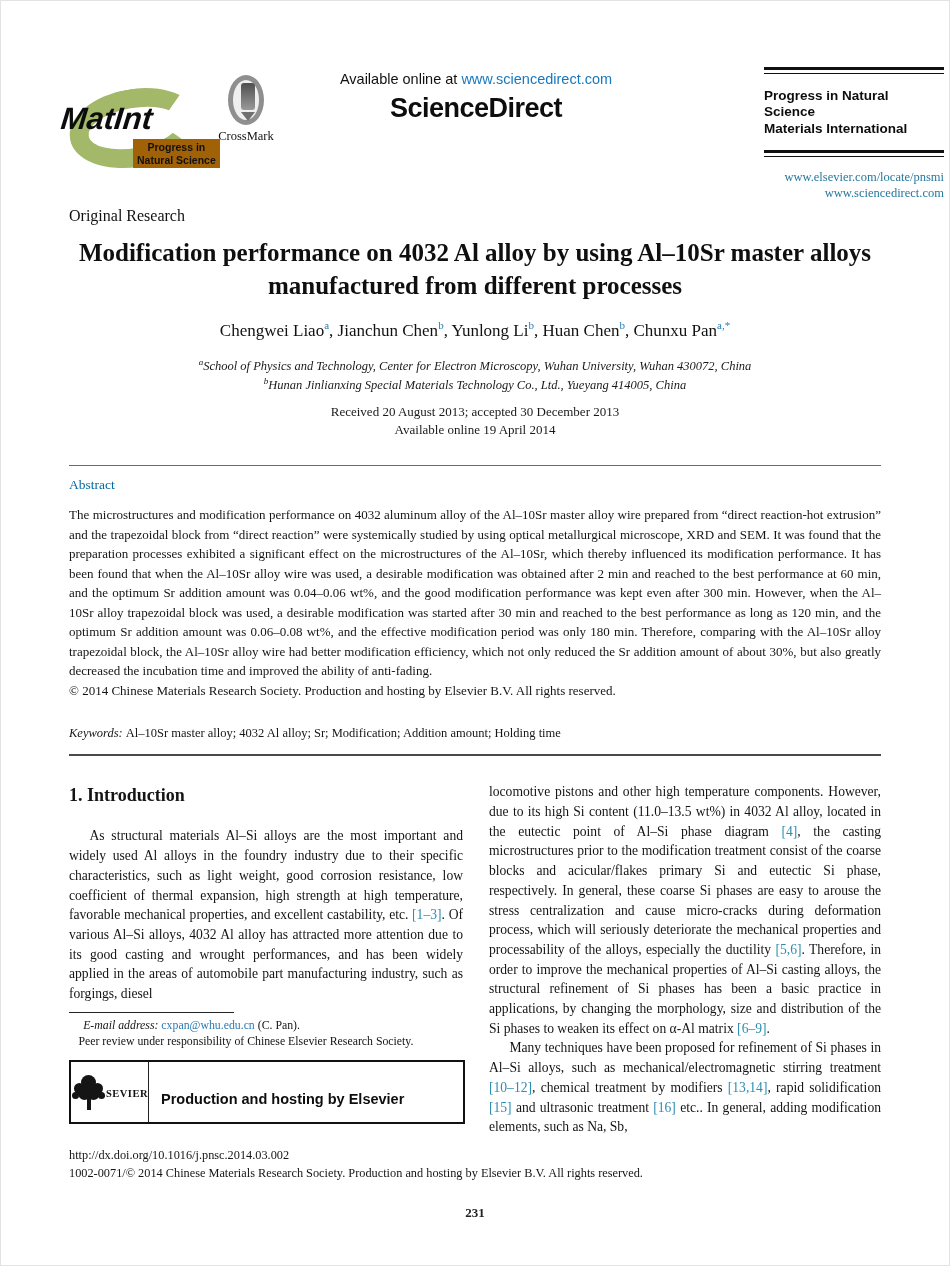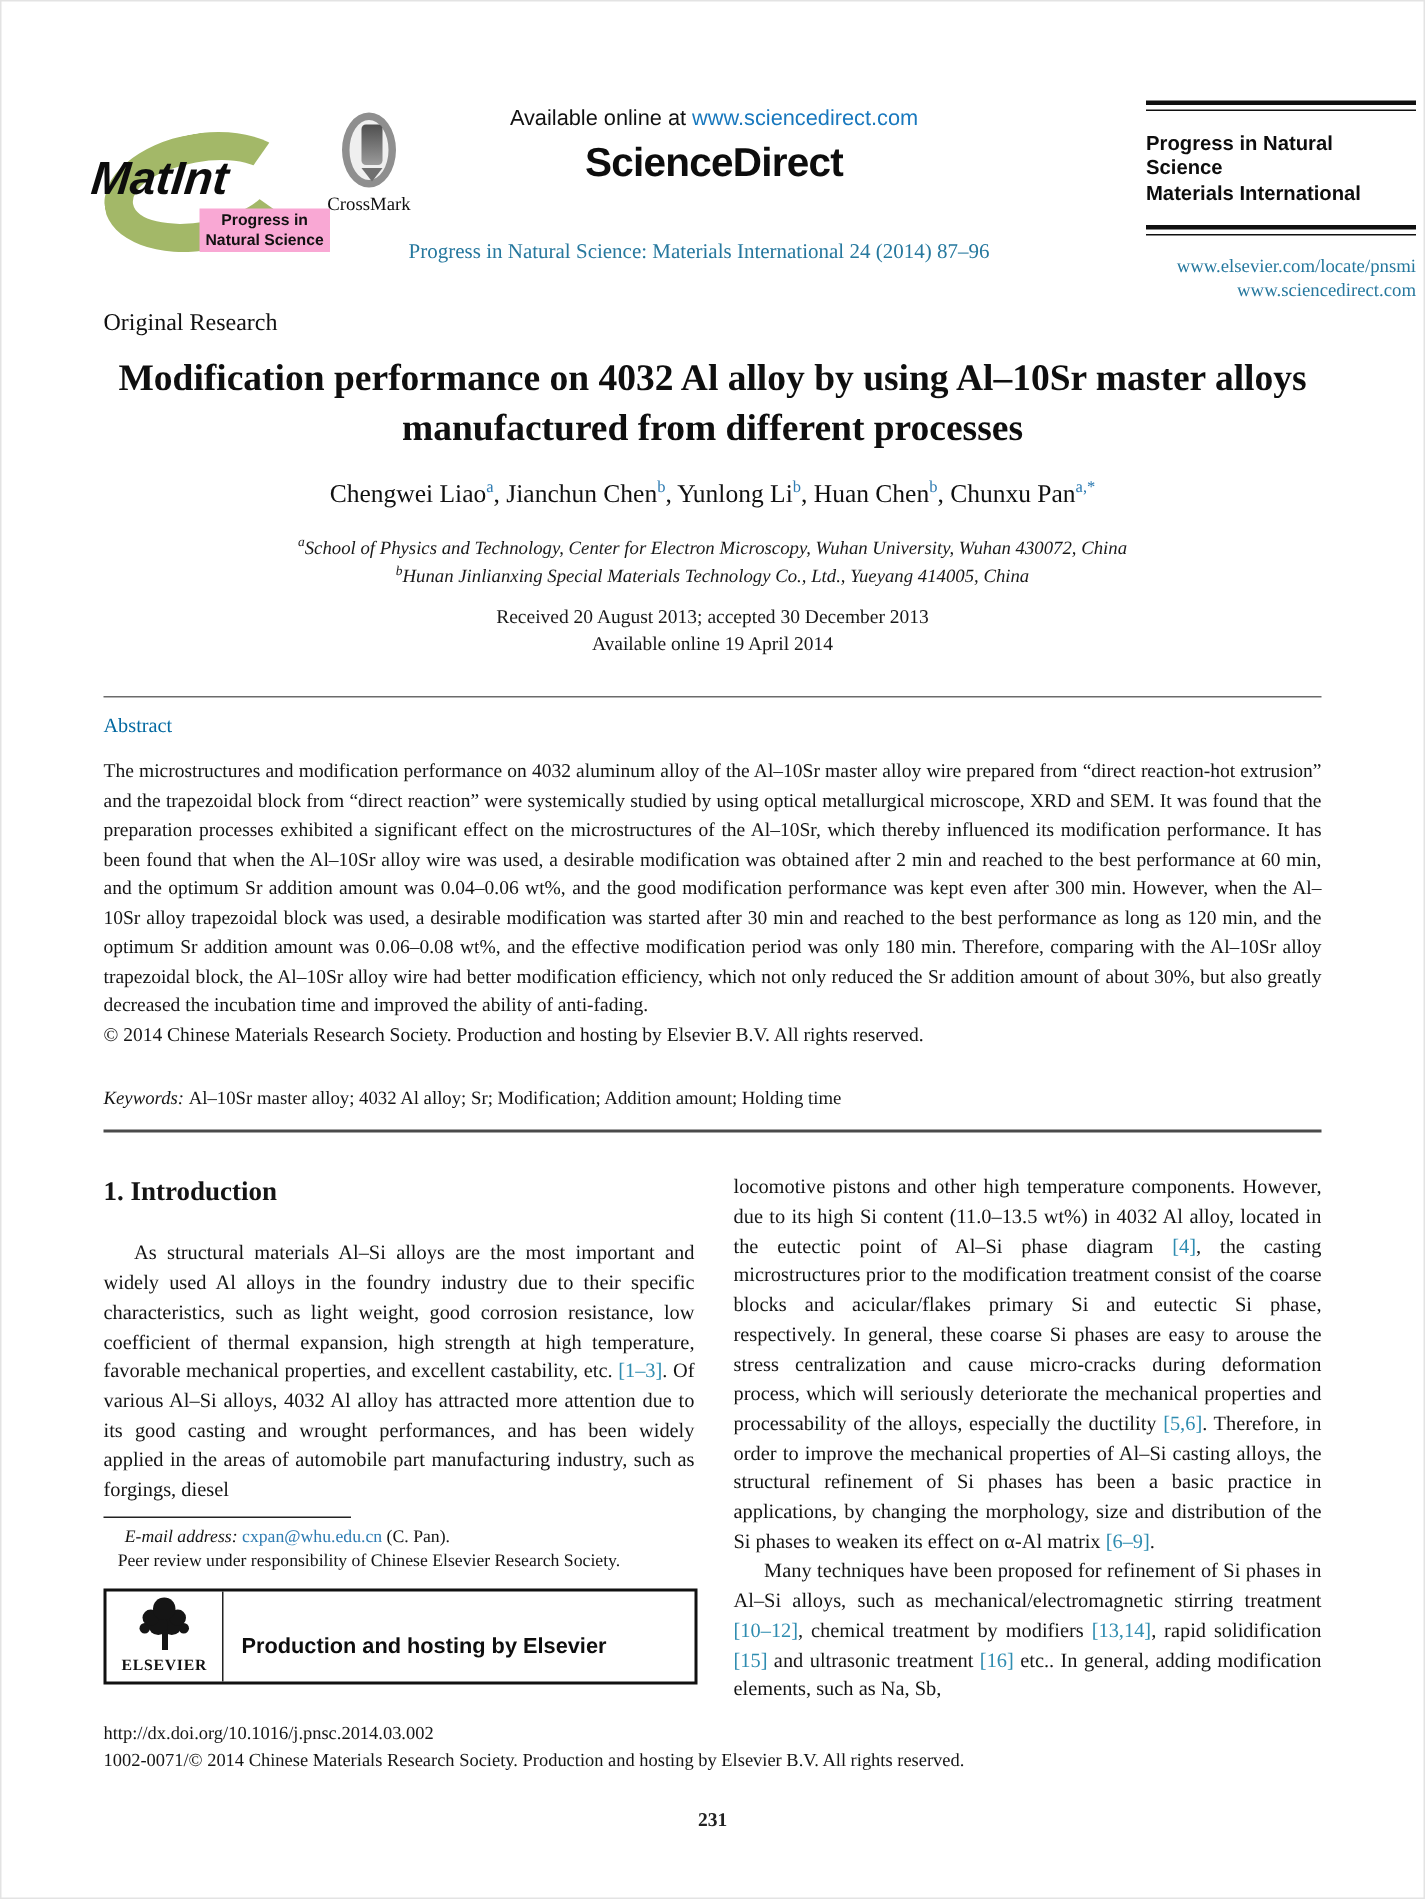--- a/index.html
+++ b/index.html
@@ -13,21 +13,21 @@
   
   .header { position:relative; height:200px; }
 
   .matint { position:absolute; left:60px; top:82px; width:190px; height:92px; }
   .matint-c { position:absolute; left:8px; top:6px; width:130px; height:78px;
     border:19px solid #a3b868; border-right-color:transparent; border-radius:50%;
     transform:rotate(-10deg); }
   .matint-title { position:absolute; left:0px; top:18px; width:190px;
     font-family:"Liberation Sans", sans-serif; font-weight:800; font-style:italic;
     font-size:31px; color:#0c0c0c; transform:skew(-6deg); letter-spacing:0px; }
-  .matint-sub { position:absolute; left:72px; top:56px; background:#f9a8d4;
+  .matint-sub { position:absolute; left:72px; top:56px; background:#a16207;
     font-family:"Liberation Sans", sans-serif; font-weight:bold; font-size:10.5px;
     line-height:1.2; color:#111; padding:2px 4px; text-align:center; }
 
   .crossmark { position:absolute; left:213px; top:74px; width:64px; text-align:center; }
   .cm-ring { margin:0 auto; width:36px; height:50px; border:5px solid #8f8f8f;
     border-radius:50%; position:relative; background:#efefef; }
   .cm-inner { position:absolute; left:8px; top:3px; width:14px; height:27px;
     background:linear-gradient(180deg,#4f4f4f,#9a9a9a); border-radius:3px; }
   .cm-tri { position:absolute; left:8px; top:32px; width:0; height:0;
     border-left:7px solid transparent; border-right:7px solid transparent;
@@ -83,21 +83,21 @@
   .footnote { margin-top:8px; font-size:11.8px; line-height:1.42; text-align:left; }
   .fn-rule { width:165px; border:none; border-top:1px solid #222; margin-bottom:4px; }
   .fn-line1 { text-indent:1.2em; }
   .fn-email-label { font-style:italic; }
   .fn-email { color:#2d7bb2; }
   .fn-peer { text-indent:0.8em; }
   .fn-star { vertical-align:super; font-size:9px; }
 
   .prod-box { margin-top:10px; width:396px; height:64px; border:2px solid #111;
     display:flex; align-items:stretch; }
-  .prod-left { width:78px; display:flex; flex-direction:column; align-items:center;
+  .prod-left { width:78px; display:flex; flex-direction:row; align-items:center;
     justify-content:flex-end; padding:4px 0 3px 0; border-right:1.5px solid #222;gap:24px; }
   .tree-icon { position:relative; width:44px; height:36px; }
   .tree-icon::before { content:""; position:absolute; left:14px; top:0; width:15px; height:15px;
     background:#151515; border-radius:50%;
     box-shadow:-9px 6px 0 -2px #151515, 9px 6px 0 -2px #151515, -4px 11px 0 -1px #151515,
       5px 11px 0 -1px #151515, 0 7px 0 0 #151515, -13px 13px 0 -4px #151515, 13px 13px 0 -4px #151515; }
   .tree-icon::after { content:""; position:absolute; left:20px; top:22px; width:4px; height:13px; background:#151515; }
   .elsevier-word { font-size:10.5px; font-weight:bold; letter-spacing:0.5px; margin-top:2px; color:#111; }
   .prod-text { flex:1; display:flex; align-items:flex-end; padding:0 0 12px 12px;
     font-family:"Liberation Sans", sans-serif; font-weight:bold; font-size:14.5px; color:#0e0e0e; }
@@ -128,21 +128,20 @@
     <div class="cm-label">CrossMark</div>
   </div>
 
   <div class="center-head">
     <div class="avail">
       <span>Available online at </span><span class="link">www.sciencedirect.com</span>
     </div>
     <div class="sd-logo">ScienceDirect</div>
   </div>
 
-  <div class="citation-line">Progress in Natural Science: Materials International 24 (2014) 87–96</div>
 
   <div class="jblock">
     <div class="double-rule"></div>
     <div class="jname">
       <span>Progress in Natural</span><br>
       <span>Science</span><br>
       <span>Materials International</span>
     </div>
     <div class="double-rule"></div>
     <div class="jurls">

